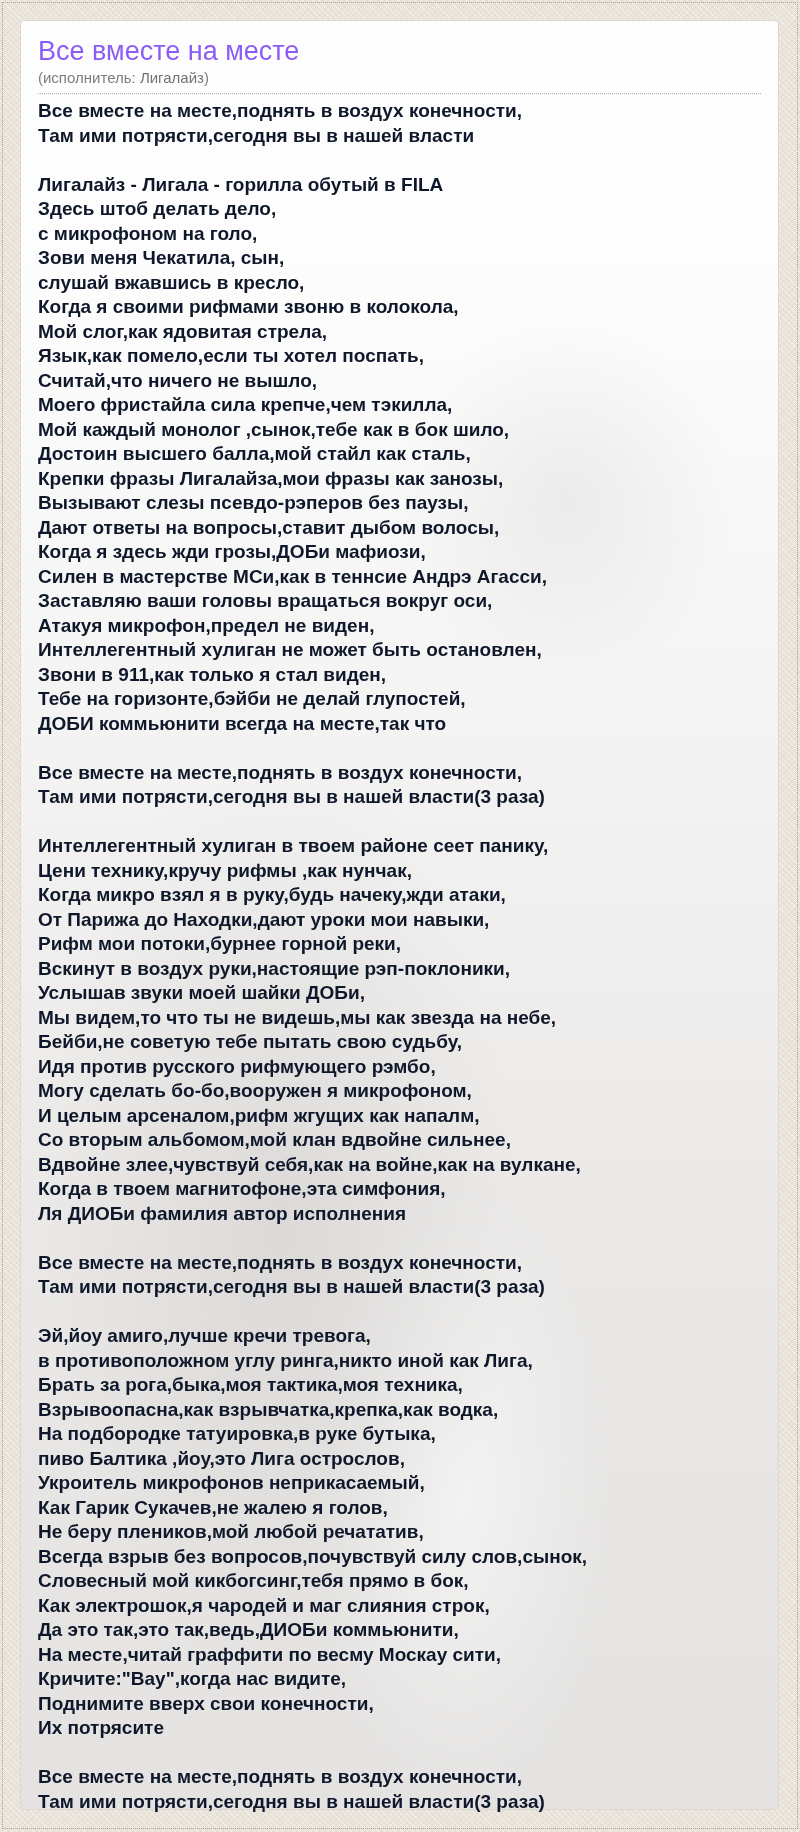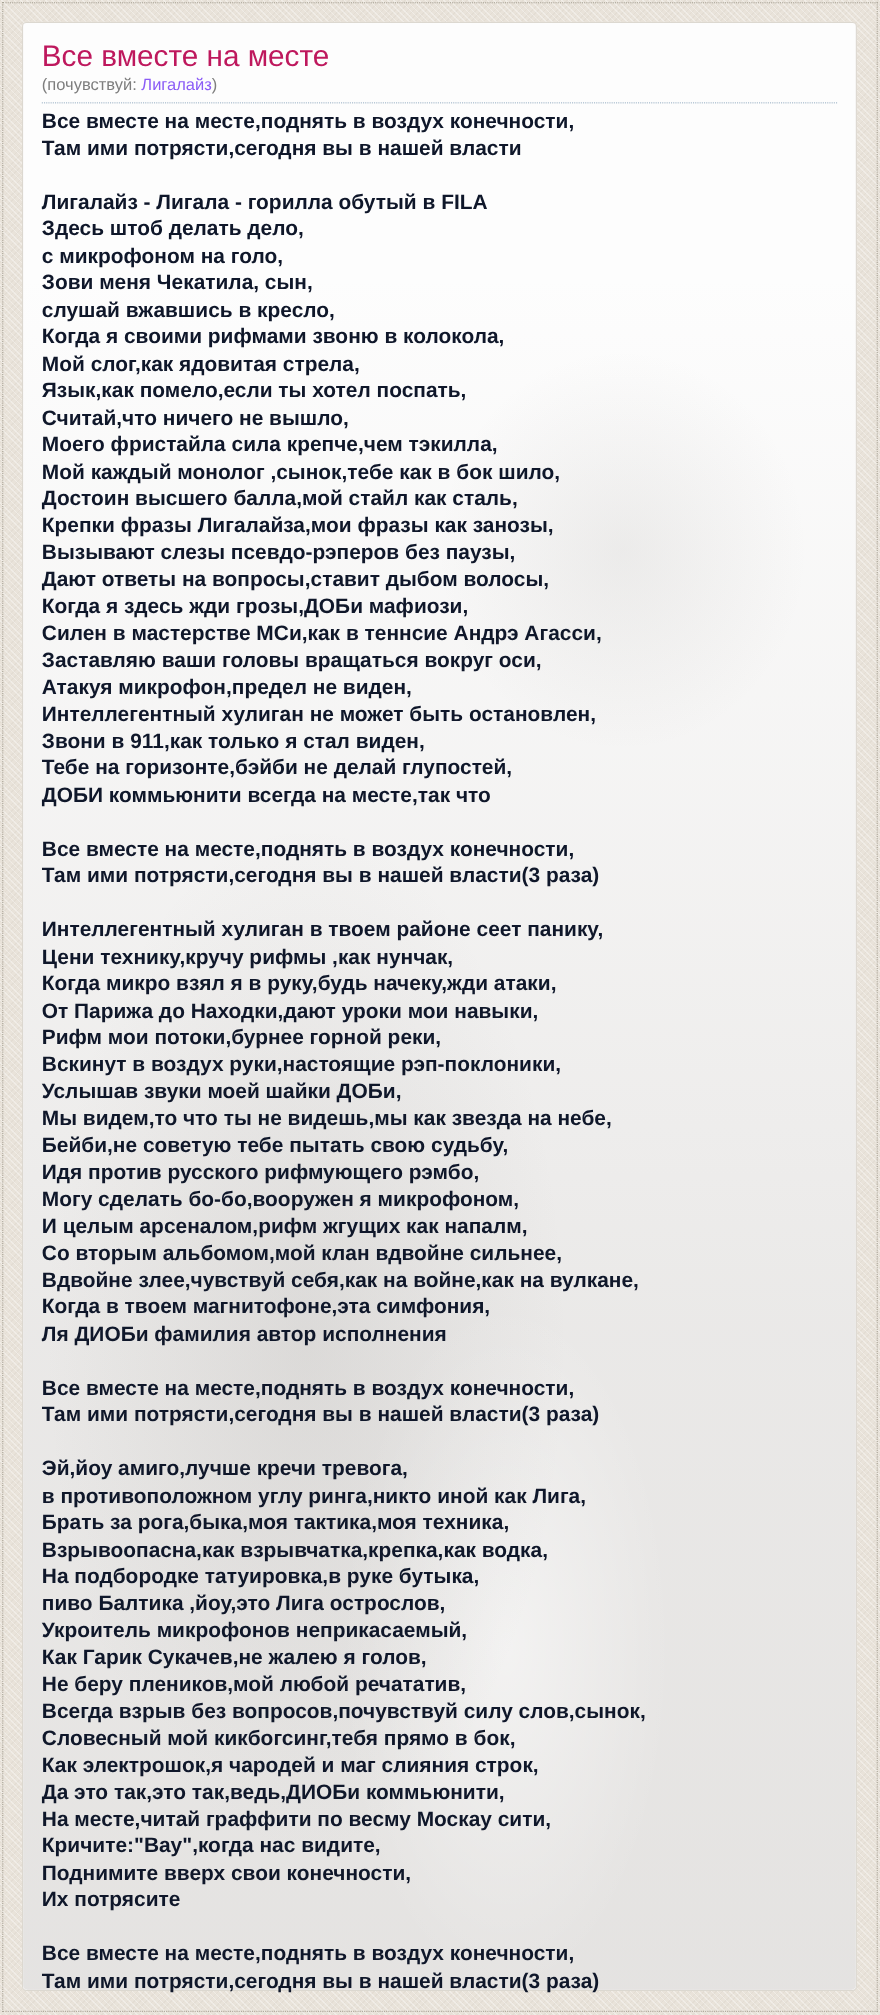--- a/index.html
+++ b/index.html
@@ -60,30 +60,30 @@
   .content {
     position: relative;
     padding: 12px 17px 0 17px;
   }
   .title {
     margin: 0;
     padding-top: 2px;
     font-size: 27px;
     line-height: 32px;
     font-weight: normal;
-    color: #be185d;
+    color: #8b5cf6;
   }
   .subtitle {
     margin-top: 1px;
     font-size: 15px;
     line-height: 19px;
     color: #7e7e7e;
   }
   .artist-link {
-    color: #8b5cf6;
+    color: #737373;
     text-decoration: none;
     cursor: pointer;
   }
   .separator {
     margin-top: 5px;
     border-bottom: 1px dotted #9db3c6;
     height: 1px;
   }
   .lyrics {
     margin-top: 5px;
@@ -96,21 +96,21 @@
 </style>
 </head>
 <body>
 
 <div class="dotted-frame"></div>
 
 <div class="card">
   <div class="card-photo"></div>
   <div class="content">
     <h1 class="title">Все вместе на месте</h1>
-    <div class="subtitle"><span>(почувствуй: </span><a class="artist-link">Лигалайз</a><span>)</span></div>
+    <div class="subtitle"><span>(исполнитель: </span><a class="artist-link">Лигалайз</a><span>)</span></div>
     <div class="separator"></div>
     <div class="lyrics">Все вместе на месте,поднять в воздух конечности,
 Там ими потрясти,сегодня вы в нашей власти
 
 Лигалайз - Лигала - горилла обутый в FILA
 Здесь штоб делать дело,
 с микрофоном на голо,
 Зови меня Чекатила, сын,
 слушай вжавшись в кресло,
 Когда я своими рифмами звоню в колокола,

